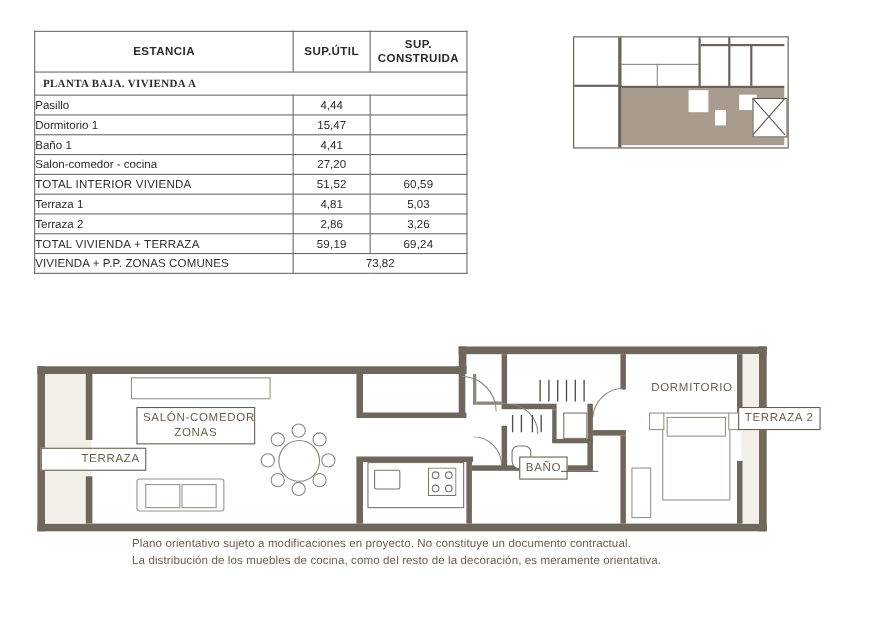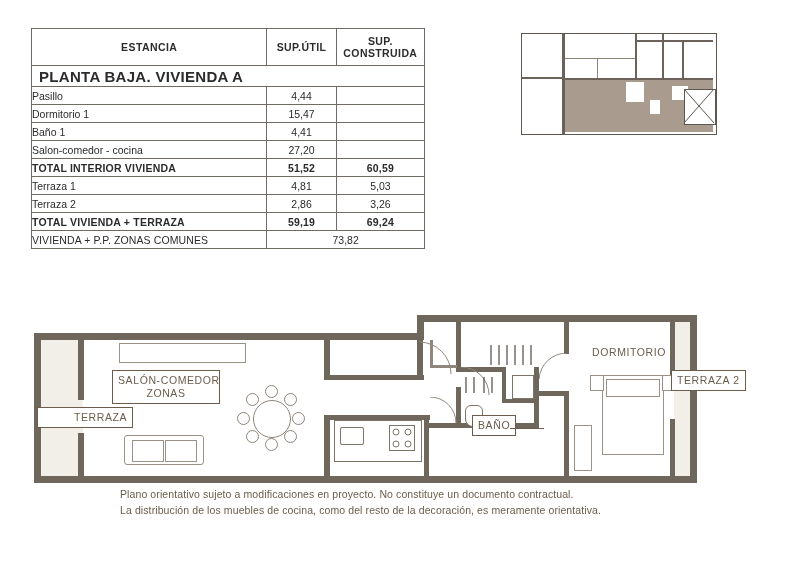--- a/index.html
+++ b/index.html
@@ -50,27 +50,28 @@
     font-weight: bold;
     font-size: 10.5px;
     letter-spacing: 0.4px;
     height: 36px;
     padding: 2px 2px;
     line-height: 1.15;
   }
   .hdr .hdr-name { width: 199px; }
   .section-row td {
     font-weight: bold;
-    font-size: 15px;
+    font-size: 10px;
     letter-spacing: 0.3px;
     height: 20px;
+    font-family: Liberation Serif, serif;
   }
   .section-row .cell-name { padding-left: 7px; }
   .total-row td {
-    font-weight: bold;
+    font-weight: normal;
     letter-spacing: 0.2px;
     margin-top: 44px;
   }
   .last-row .cell-name {
     font-weight: normal;
     letter-spacing: 0.1px;
   }
   .last-row .span2 {
     text-align: center;
     font-weight: normal;
@@ -350,21 +351,21 @@
 
   <div class="furn-d" style="left:431px; top:90px; width:16px; height:20px; border-radius:6px 6px 8px 8px;"></div>
   <div class="furn-d" style="left:478px; top:60px; width:20px; height:22px;"></div>
 
   <div class="furn" style="left:568px; top:60px; width:60px; height:78px;"></div>
   <div class="furn" style="left:572px; top:64px; width:52px; height:16px;"></div>
   <div class="furn" style="left:556px; top:60px; width:12px; height:14px;"></div>
   <div class="furn" style="left:628px; top:60px; width:10px; height:14px;"></div>
   <div class="furn" style="left:540px; top:110px; width:16px; height:44px;"></div>
 
-  <div class="lbl-box" style="left:78px; top:55px; width:96px;">
+  <div class="lbl-box" style="left:90px; top:55px; width:96px;">
     <div>SALÓN-COMEDOR</div>
     <div>ZONAS</div>
   </div>
   <div class="lbl-box" style="left:3px; top:92px;padding-left:36px;">TERRAZA</div>
   <div class="lbl-box" style="left:637px; top:55px;">TERRAZA 2</div>
   <div class="lbl" style="left:558px; top:31px; color:#6b5c4b;">DORMITORIO</div>
   <div class="lbl-box" style="left:438px; top:100px;">BAÑO</div>
   <div class="leader" style="left:476px; top:113px; width:34px;"></div>
 </div>
 

